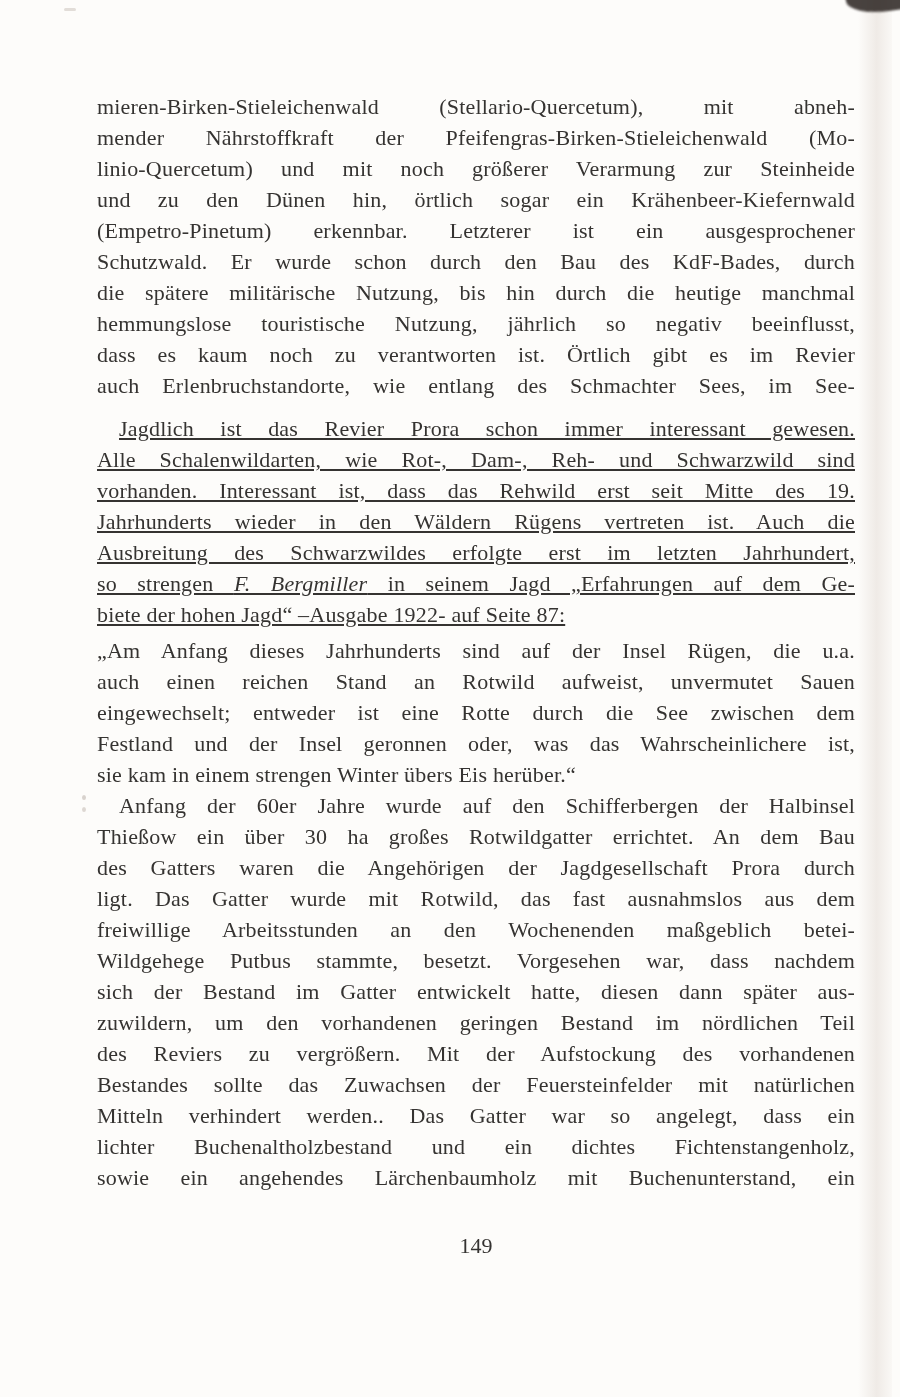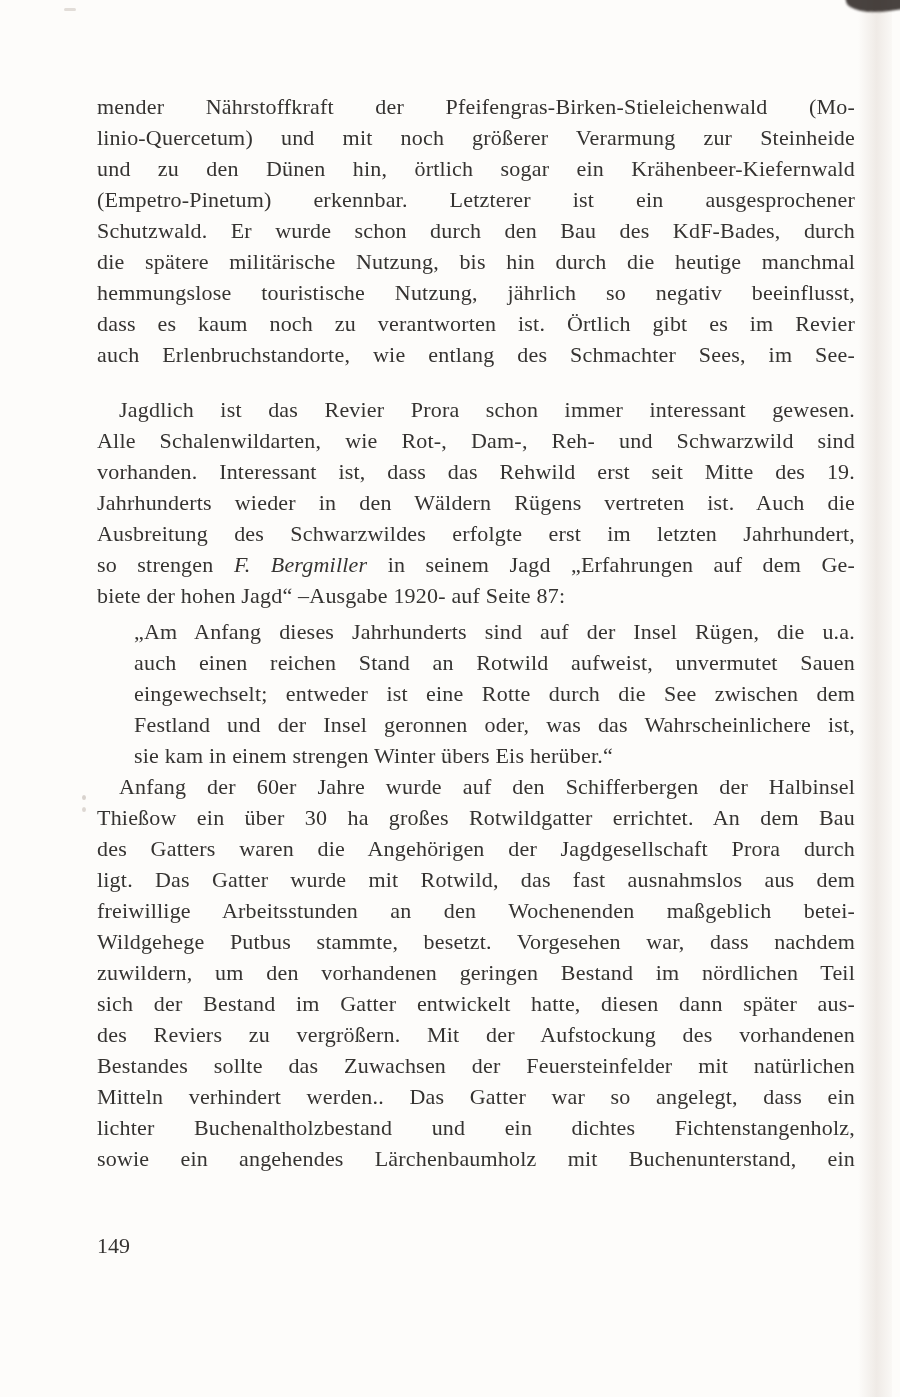--- a/index.html
+++ b/index.html
@@ -68,22 +68,22 @@
   }
   .text-block {
     position: absolute;
     left: 97px;
     top: 91px;
     width: 758px;
   }
   .paragraph {
     margin: 0;
   }
-  .paragraph.p1 { margin-top: 24px; }
-  .paragraph.p2 { margin-top: 5px; margin-left: 37px; }
+  .paragraph.p1 { margin-top: 12px; text-decoration: underline; }
+  .paragraph.p2 { margin-top: 5px; }
   .paragraph.p3 { margin-top: 0; }
   .paragraph.indent .line:first-child { text-indent: 22px; }
   .line {
     font-size: 22px;
     line-height: 31px;
     letter-spacing: 0.2px;
     text-align: justify;
     text-align-last: justify;
   }
   .line.last {
@@ -92,65 +92,66 @@
   .italic {
     font-style: italic;
   }
   .page-number {
     position: absolute;
     left: 97px;
     top: 1230px;
     width: 758px;
     font-size: 22px;
     line-height: 31px;
-    text-align: left;
+    text-align: center;
   }
 </style>
 </head>
 <body>
 
 <div class="scan-page">
   <div class="speck-top"></div>
   <div class="text-block" id="text-block">
       <div class="paragraph p0">
+        <div class="line">mieren-Birken-Stieleichenwald (Stellario-Quercetum), mit abneh-</div>
         <div class="line">mender Nährstoffkraft der Pfeifengras-Birken-Stieleichenwald (Mo-</div>
         <div class="line">linio-Quercetum) und mit noch größerer Verarmung zur Steinheide</div>
         <div class="line">und zu den Dünen hin, örtlich sogar ein Krähenbeer-Kiefernwald</div>
         <div class="line">(Empetro-Pinetum) erkennbar. Letzterer ist ein ausgesprochener</div>
         <div class="line">Schutzwald. Er wurde schon durch den Bau des KdF-Bades, durch</div>
         <div class="line">die spätere militärische Nutzung, bis hin durch die heutige manchmal</div>
         <div class="line">hemmungslose touristische Nutzung, jährlich so negativ beeinflusst,</div>
         <div class="line">dass es kaum noch zu verantworten ist. Örtlich gibt es im Revier</div>
         <div class="line">auch Erlenbruchstandorte, wie entlang des Schmachter Sees, im See-</div>
       </div>
       <div class="paragraph p1 indent">
         <div class="line">Jagdlich ist das Revier Prora schon immer interessant gewesen.</div>
         <div class="line">Alle Schalenwildarten, wie Rot-, Dam-, Reh- und Schwarzwild sind</div>
         <div class="line">vorhanden. Interessant ist, dass das Rehwild erst seit Mitte des 19.</div>
         <div class="line">Jahrhunderts wieder in den Wäldern Rügens vertreten ist. Auch die</div>
         <div class="line">Ausbreitung des Schwarzwildes erfolgte erst im letzten Jahrhundert,</div>
         <div class="line"><span>so strengen </span><span class="italic">F. Bergmiller</span><span> in seinem Jagd „Erfahrungen auf dem Ge-</span></div>
-        <div class="line last">biete der hohen Jagd“ –Ausgabe 1920- auf Seite 87:</div>
+        <div class="line last">biete der hohen Jagd“ –Ausgabe 1922- auf Seite 87:</div>
       </div>
       <div class="paragraph p2">
         <div class="line">„Am Anfang dieses Jahrhunderts sind auf der Insel Rügen, die u.a.</div>
         <div class="line">auch einen reichen Stand an Rotwild aufweist, unvermutet Sauen</div>
         <div class="line">eingewechselt; entweder ist eine Rotte durch die See zwischen dem</div>
         <div class="line">Festland und der Insel geronnen oder, was das Wahrscheinlichere ist,</div>
         <div class="line last">sie kam in einem strengen Winter übers Eis herüber.“</div>
       </div>
       <div class="paragraph p3 indent">
         <div class="line">Anfang der 60er Jahre wurde auf den Schifferbergen der Halbinsel</div>
         <div class="line">Thießow ein über 30 ha großes Rotwildgatter errichtet. An dem Bau</div>
         <div class="line">des Gatters waren die Angehörigen der Jagdgesellschaft Prora durch</div>
         <div class="line">ligt. Das Gatter wurde mit Rotwild, das fast ausnahmslos aus dem</div>
         <div class="line">freiwillige Arbeitsstunden an den Wochenenden maßgeblich betei-</div>
         <div class="line">Wildgehege Putbus stammte, besetzt. Vorgesehen war, dass nachdem</div>
+        <div class="line">sich der Bestand im Gatter entwickelt hatte, diesen dann später aus-</div>
         <div class="line">zuwildern, um den vorhandenen geringen Bestand im nördlichen Teil</div>
-        <div class="line">sich der Bestand im Gatter entwickelt hatte, diesen dann später aus-</div>
         <div class="line">des Reviers zu vergrößern. Mit der Aufstockung des vorhandenen</div>
         <div class="line">Bestandes sollte das Zuwachsen der Feuersteinfelder mit natürlichen</div>
         <div class="line">Mitteln verhindert werden.. Das Gatter war so angelegt, dass ein</div>
         <div class="line">lichter Buchenaltholzbestand und ein dichtes Fichtenstangenholz,</div>
         <div class="line">sowie ein angehendes Lärchenbaumholz mit Buchenunterstand, ein</div>
       </div>
     </div>
   <div class="margin-artifact"></div>
   <div class="page-number">149</div>
   <div class="edge-shade"></div>

